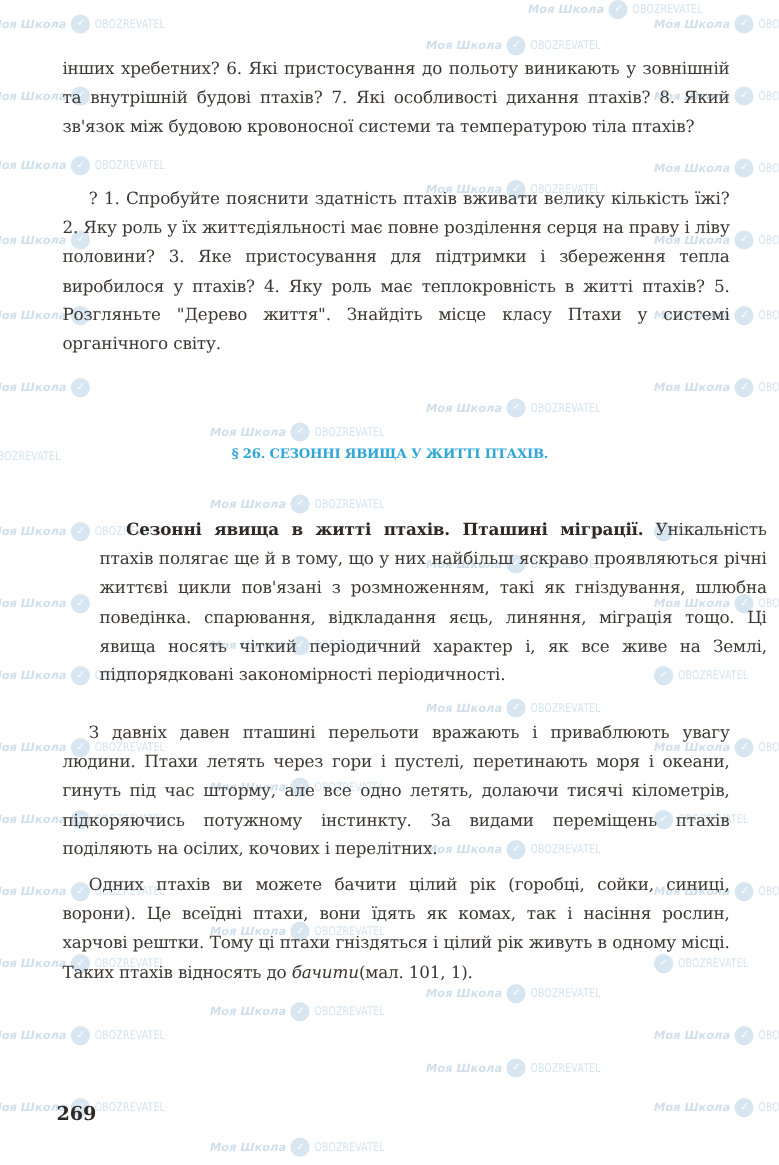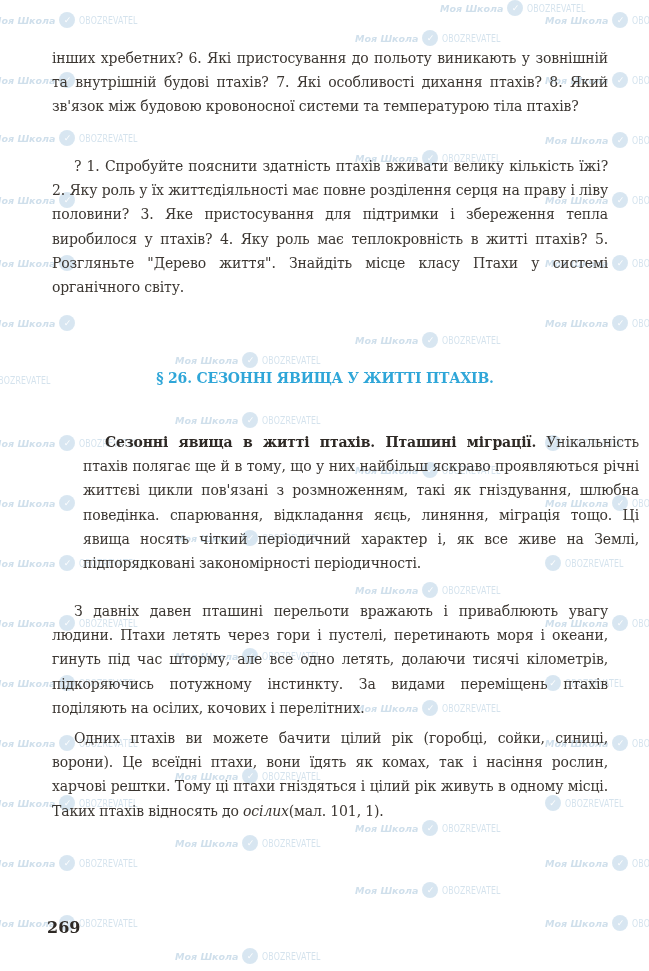--- a/index.html
+++ b/index.html
@@ -43,21 +43,21 @@
     #p5 { top: 726px; }
     #p6 { top: 857px; }
     .heading {
       position: absolute;
       left: 47px;
       width: 556px;
       top: 367px;
       text-align: center;
       font-family: "DejaVu Serif", serif;
       font-weight: bold;
-      font-size: 14px;
+      font-size: 11px;
       line-height: 23px;
       color: #2fa6d8;
       letter-spacing: -0.2px;
     }
     .page-number {
       position: absolute;
       left: 47px;
       top: 918px;
       font-family: "DejaVu Serif", serif;
       font-weight: bold;
@@ -337,17 +337,17 @@
   <p class="para indent" id="p2">? 1. Спробуйте пояснити здатність птахів вживати велику кількість їжі? 2. Яку роль у їх життєдіяльності має повне розділення серця на праву і ліву половини? 3.  Яке пристосування для підтримки і збереження тепла виробилося у птахів? 4.  Яку роль має теплокровність в житті птахів? 5. Розгляньте "Дерево життя". Знайдіть місце класу Птахи у системі органічного світу.</p>
 
   <div class="heading">
     <div>§ 26. СЕЗОННІ ЯВИЩА У ЖИТТІ ПТАХІВ.</div>
   </div>
 
   <p class="para indent" id="p3"><b>Сезонні явища в житті птахів. Пташині міграції.</b><span> Унікальність  птахів полягає ще й в тому, що у них найбільш яскраво проявляються річні життєві цикли пов'язані з розмноженням, такі як гніздування, шлюбна поведінка. спарювання,  відкладання яєць, линяння, міграція тощо. Ці явища носять чіткий періодичний характер і, як  все живе на Землі, підпорядковані закономірності періодичності.</span></p>
 
   <p class="para indent" id="p4">З давніх давен пташині перельоти вражають і приваблюють увагу людини. Птахи летять через гори і пустелі, перетинають моря і океани, гинуть під час шторму, але все одно летять, долаючи тисячі кілометрів, підкоряючись потужному інстинкту. За видами переміщень птахів поділяють на осілих, кочових і перелітних.</p>
 
-  <p class="para indent" id="p5"><span>Одних птахів ви можете бачити цілий рік (горобці, сойки, синиці, ворони). Це всеїдні птахи, вони їдять як комах, так і насіння рослин, харчові рештки. Тому ці птахи гніздяться і цілий рік живуть в одному місці. Таких птахів відносять до </span><i>осілих</i><span>(мал. 101, 1).</span></p>
+  <p class="para indent" id="p5"><span>Одних птахів ви можете бачити цілий рік (горобці, сойки, синиці, ворони). Це всеїдні птахи, вони їдять як комах, так і насіння рослин, харчові рештки. Тому ці птахи гніздяться і цілий рік живуть в одному місці. Таких птахів відносять до </span><i>бачити</i><span>(мал. 101, 1).</span></p>
 
 
   <div class="page-number">269</div>
 </div>
 
 </body></html>

